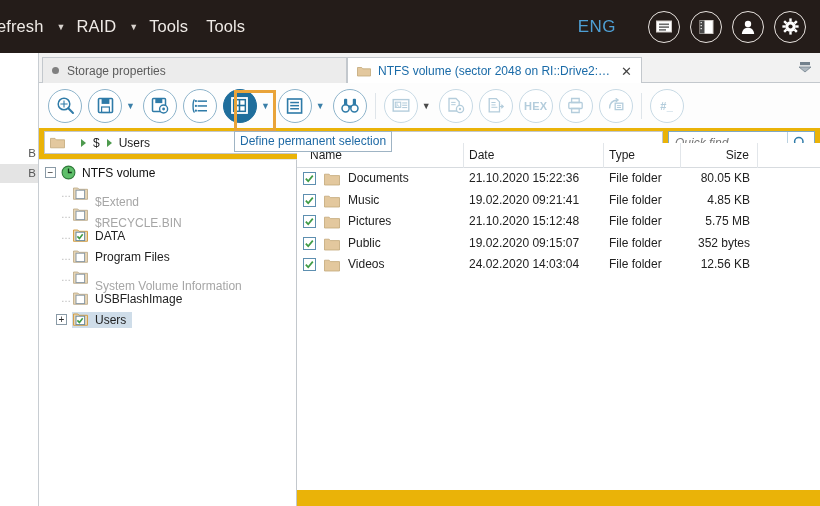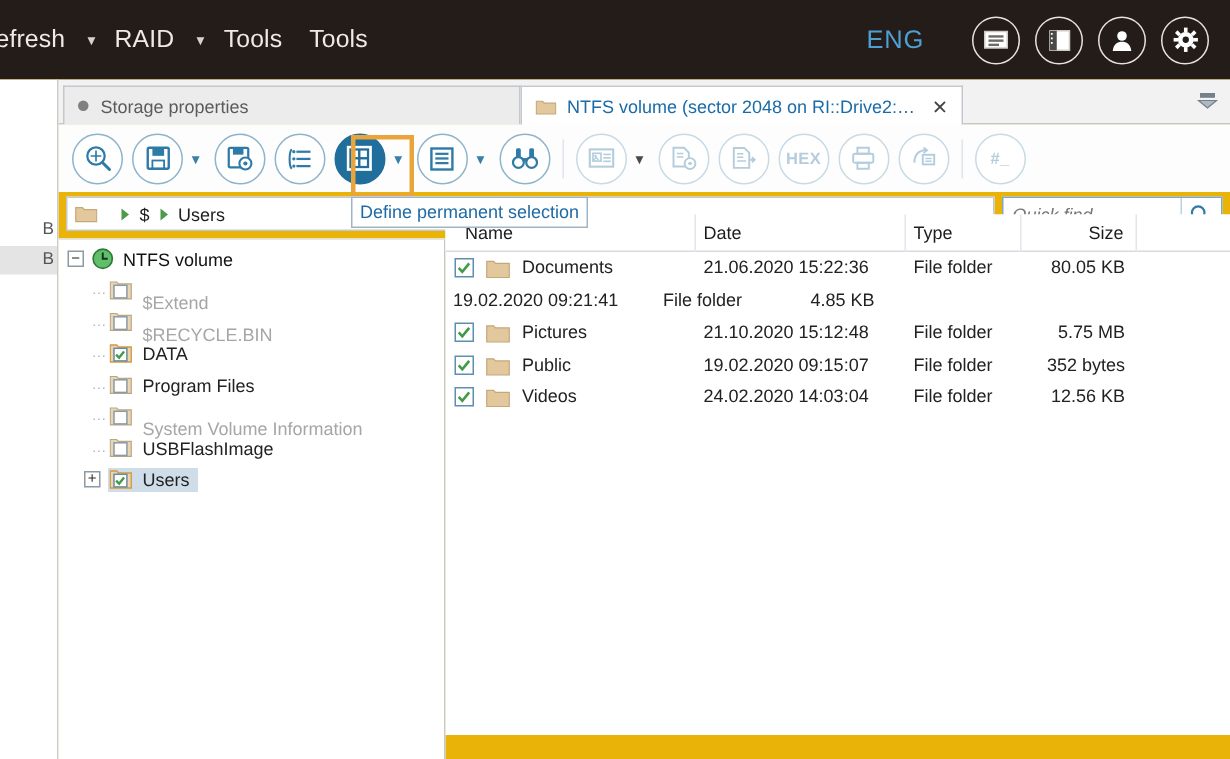--- a/index.html
+++ b/index.html
@@ -583,85 +583,98 @@
               <path d="M0.8 4.6 l2.4 2.6 l4.6 -5.6" fill="none" stroke="#3f9b46" stroke-width="1.7"></path>
             </svg>
         </span>
         <span class="lfolder">
           <svg width="16" height="13" viewBox="0 0 16 13">
             <path d="M0.5 1.2 h4.6 l1.3 1.4 h9.1 v9.4 h-15 z" fill="#e3c89e" stroke="#c3a878" stroke-width="0.8"></path>
           </svg>
         </span>
         <span>Documents</span>
       </div>
-      <div class="c-date">21.06.2020 15:22:36</div>
+      <div class="c-date">21.10.2020 15:22:36</div>
       <div class="c-type">File folder</div>
       <div class="c-size">80.05 KB</div>
-      <div class="c-tail"></div>
-    </div>
-
-    <div class="lrow">
-      <div class="c-date">19.02.2020 09:21:41</div>
-      <div class="c-type">File folder</div>
-      <div class="c-size">4.85 KB</div>
       <div class="c-tail"></div>
     </div>
 
     <div class="lrow">
       <div class="c-name">
         <span class="lchk">
           <svg class="check" width="9" height="9" viewBox="0 0 9 9">
               <path d="M0.8 4.6 l2.4 2.6 l4.6 -5.6" fill="none" stroke="#3f9b46" stroke-width="1.7"></path>
             </svg>
         </span>
         <span class="lfolder">
           <svg width="16" height="13" viewBox="0 0 16 13">
             <path d="M0.5 1.2 h4.6 l1.3 1.4 h9.1 v9.4 h-15 z" fill="#e3c89e" stroke="#c3a878" stroke-width="0.8"></path>
           </svg>
         </span>
-        <span>Pictures</span>
-      </div>
-      <div class="c-date">21.10.2020 15:12:48</div>
+        <span>Music</span>
+      </div>
+      <div class="c-date">19.02.2020 09:21:41</div>
       <div class="c-type">File folder</div>
-      <div class="c-size">5.75 MB</div>
+      <div class="c-size">4.85 KB</div>
       <div class="c-tail"></div>
     </div>
 
     <div class="lrow">
       <div class="c-name">
         <span class="lchk">
           <svg class="check" width="9" height="9" viewBox="0 0 9 9">
               <path d="M0.8 4.6 l2.4 2.6 l4.6 -5.6" fill="none" stroke="#3f9b46" stroke-width="1.7"></path>
             </svg>
         </span>
         <span class="lfolder">
           <svg width="16" height="13" viewBox="0 0 16 13">
             <path d="M0.5 1.2 h4.6 l1.3 1.4 h9.1 v9.4 h-15 z" fill="#e3c89e" stroke="#c3a878" stroke-width="0.8"></path>
           </svg>
         </span>
-        <span>Public</span>
-      </div>
-      <div class="c-date">19.02.2020 09:15:07</div>
+        <span>Pictures</span>
+      </div>
+      <div class="c-date">21.10.2020 15:12:48</div>
       <div class="c-type">File folder</div>
-      <div class="c-size">352 bytes</div>
+      <div class="c-size">5.75 MB</div>
       <div class="c-tail"></div>
     </div>
 
     <div class="lrow">
       <div class="c-name">
         <span class="lchk">
           <svg class="check" width="9" height="9" viewBox="0 0 9 9">
               <path d="M0.8 4.6 l2.4 2.6 l4.6 -5.6" fill="none" stroke="#3f9b46" stroke-width="1.7"></path>
             </svg>
         </span>
         <span class="lfolder">
           <svg width="16" height="13" viewBox="0 0 16 13">
             <path d="M0.5 1.2 h4.6 l1.3 1.4 h9.1 v9.4 h-15 z" fill="#e3c89e" stroke="#c3a878" stroke-width="0.8"></path>
           </svg>
         </span>
+        <span>Public</span>
+      </div>
+      <div class="c-date">19.02.2020 09:15:07</div>
+      <div class="c-type">File folder</div>
+      <div class="c-size">352 bytes</div>
+      <div class="c-tail"></div>
+    </div>
+
+    <div class="lrow">
+      <div class="c-name">
+        <span class="lchk">
+          <svg class="check" width="9" height="9" viewBox="0 0 9 9">
+              <path d="M0.8 4.6 l2.4 2.6 l4.6 -5.6" fill="none" stroke="#3f9b46" stroke-width="1.7"></path>
+            </svg>
+        </span>
+        <span class="lfolder">
+          <svg width="16" height="13" viewBox="0 0 16 13">
+            <path d="M0.5 1.2 h4.6 l1.3 1.4 h9.1 v9.4 h-15 z" fill="#e3c89e" stroke="#c3a878" stroke-width="0.8"></path>
+          </svg>
+        </span>
         <span>Videos</span>
       </div>
       <div class="c-date">24.02.2020 14:03:04</div>
       <div class="c-type">File folder</div>
       <div class="c-size">12.56 KB</div>
       <div class="c-tail"></div>
     </div>
 
   </div>
 

